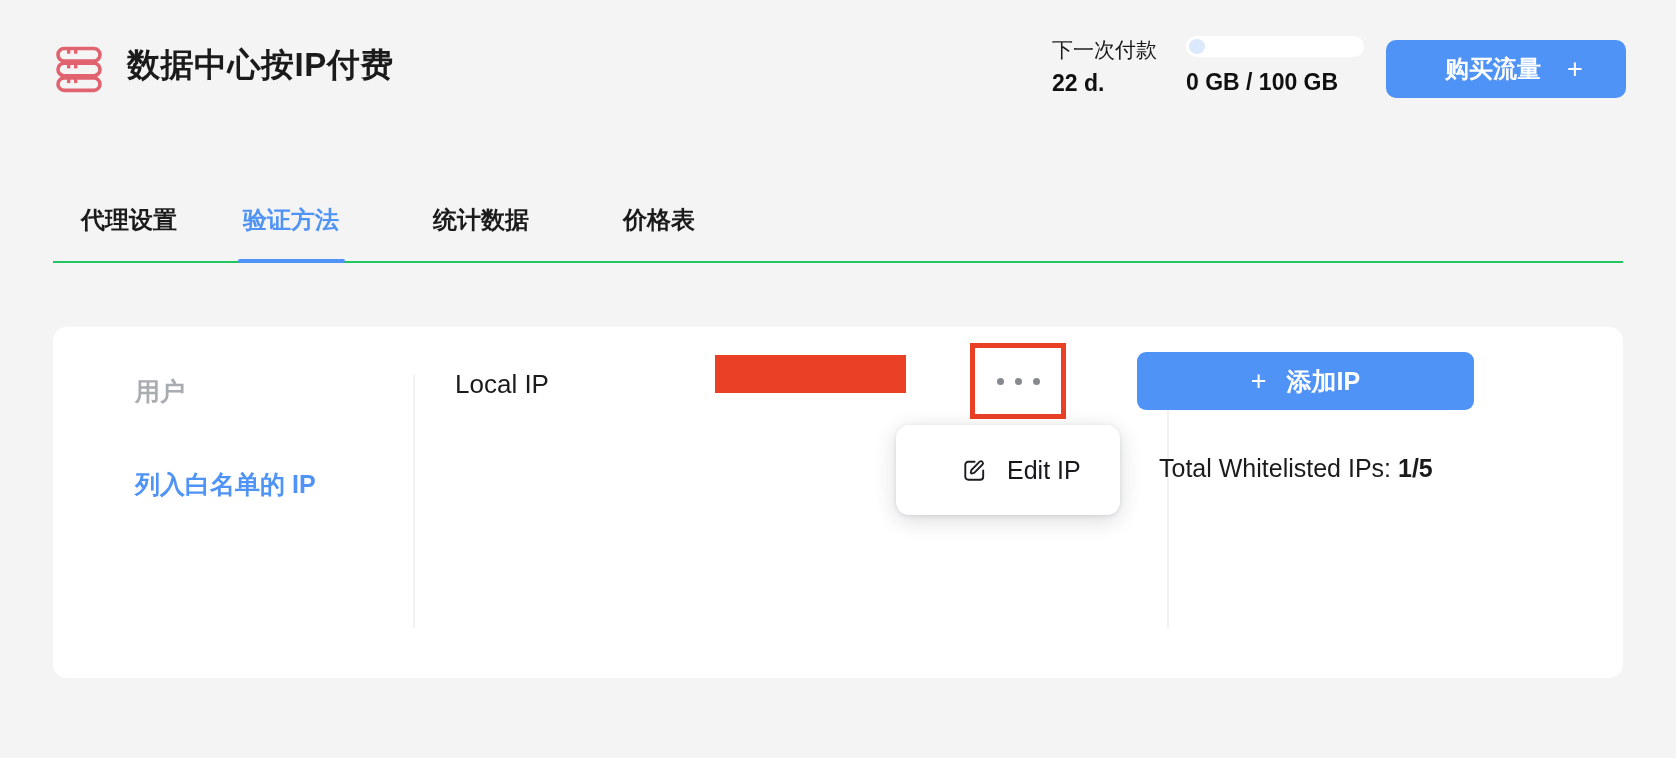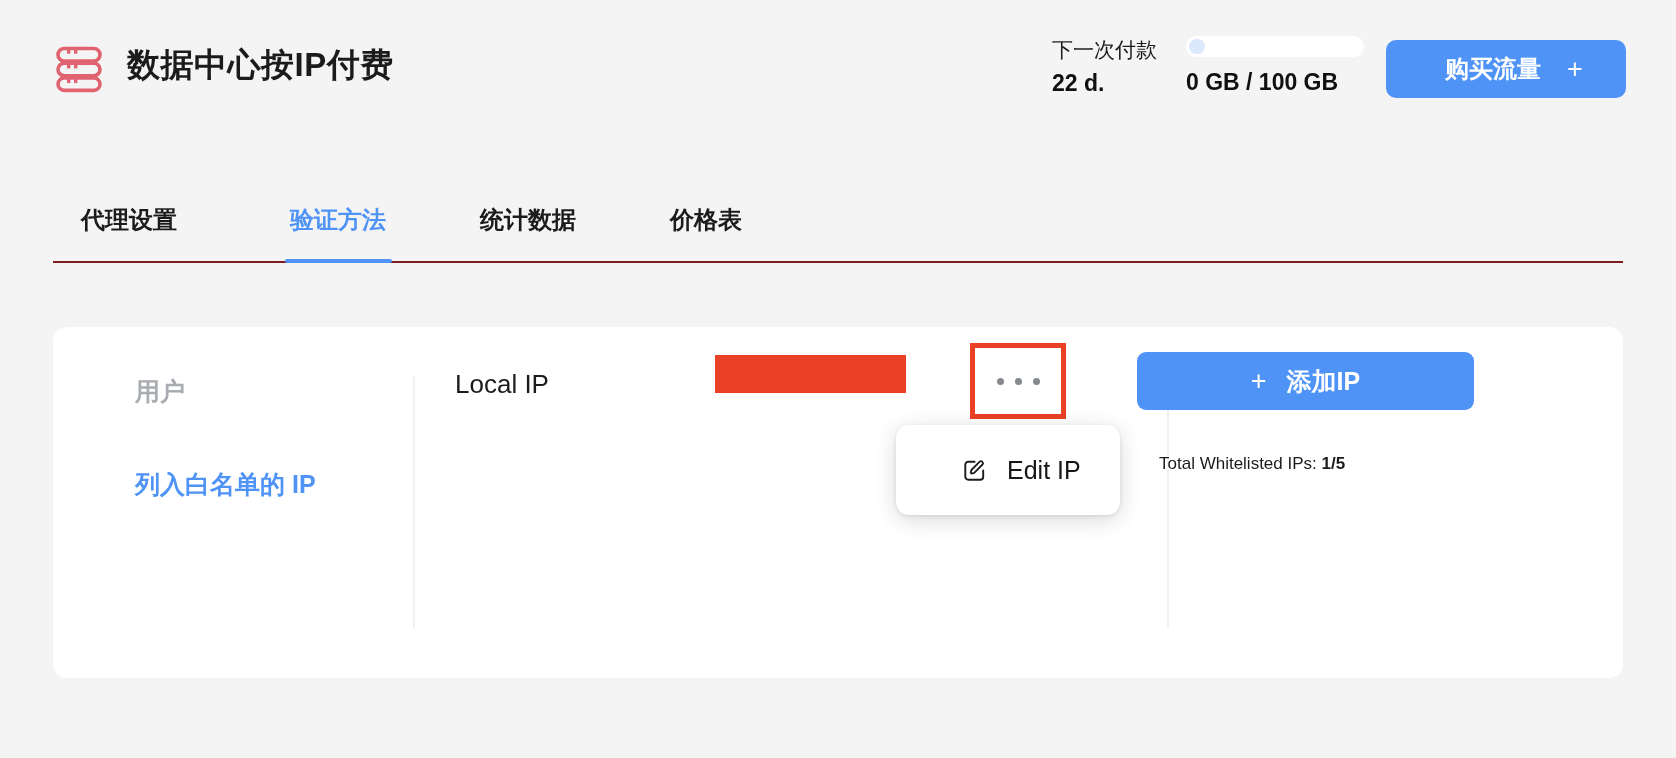--- a/index.html
+++ b/index.html
@@ -60,31 +60,31 @@
     background: #4f93f7; color: #ffffff;
     font-family: inherit; font-size: 24px; font-weight: 700;
     display: flex; align-items: center; justify-content: center;
     cursor: pointer; gap: 26px; padding-left: 16px;
   }
   .buy-btn .plus { font-size: 27px; font-weight: 400; line-height: 1; }
 
   
   .tabs {
     position: absolute; left: 53px; top: 178px; width: 1570px; height: 85px;
-    border-bottom: 2px solid #7f1d1d;
+    border-bottom: 2px solid #22c55e;
     display: flex; align-items: flex-start;
   }
   .tab {
     position: relative; height: 83px;
     font-size: 24px; font-weight: 700; color: #1b1b1b;
     display: flex; align-items: center; cursor: pointer;
     white-space: nowrap;
   }
   .tab:nth-child(1) { margin-left: 28px; }
-  .tab:nth-child(2) { margin-left: 113px; }
+  .tab:nth-child(2) { margin-left: 66px; }
   .tab:nth-child(3) { margin-left: 94px; }
   .tab:nth-child(4) { margin-left: 94px; }
   .tab.active { color: #4f93f7; }
   .tab.active::after {
     content: ""; position: absolute; left: -5px; right: -6px; bottom: -2px;
     height: 4px; background: #4f93f7; border-radius: 2px;
   }
 
   
   .card {
@@ -155,21 +155,21 @@
     width: 337px; height: 58px; border: none; border-radius: 9px;
     background: #4f93f7; color: #ffffff;
     font-family: inherit; font-size: 25px; font-weight: 700;
     display: flex; align-items: center; justify-content: center; gap: 20px;
     cursor: pointer;
   }
   .add-btn .plus { font-size: 27px; font-weight: 400; line-height: 1; }
 
   .total-text {
     position: absolute; left: 1106px; top: 127px;
-    font-size: 17px; color: #1b1b1b; white-space: nowrap;
+    font-size: 25px; color: #1b1b1b; white-space: nowrap;
   }
   .total-text b { font-weight: 700; }
 </style>
 </head>
 <body>
 
 <div class="page">
 
   <div class="header">
     <div class="brand">

